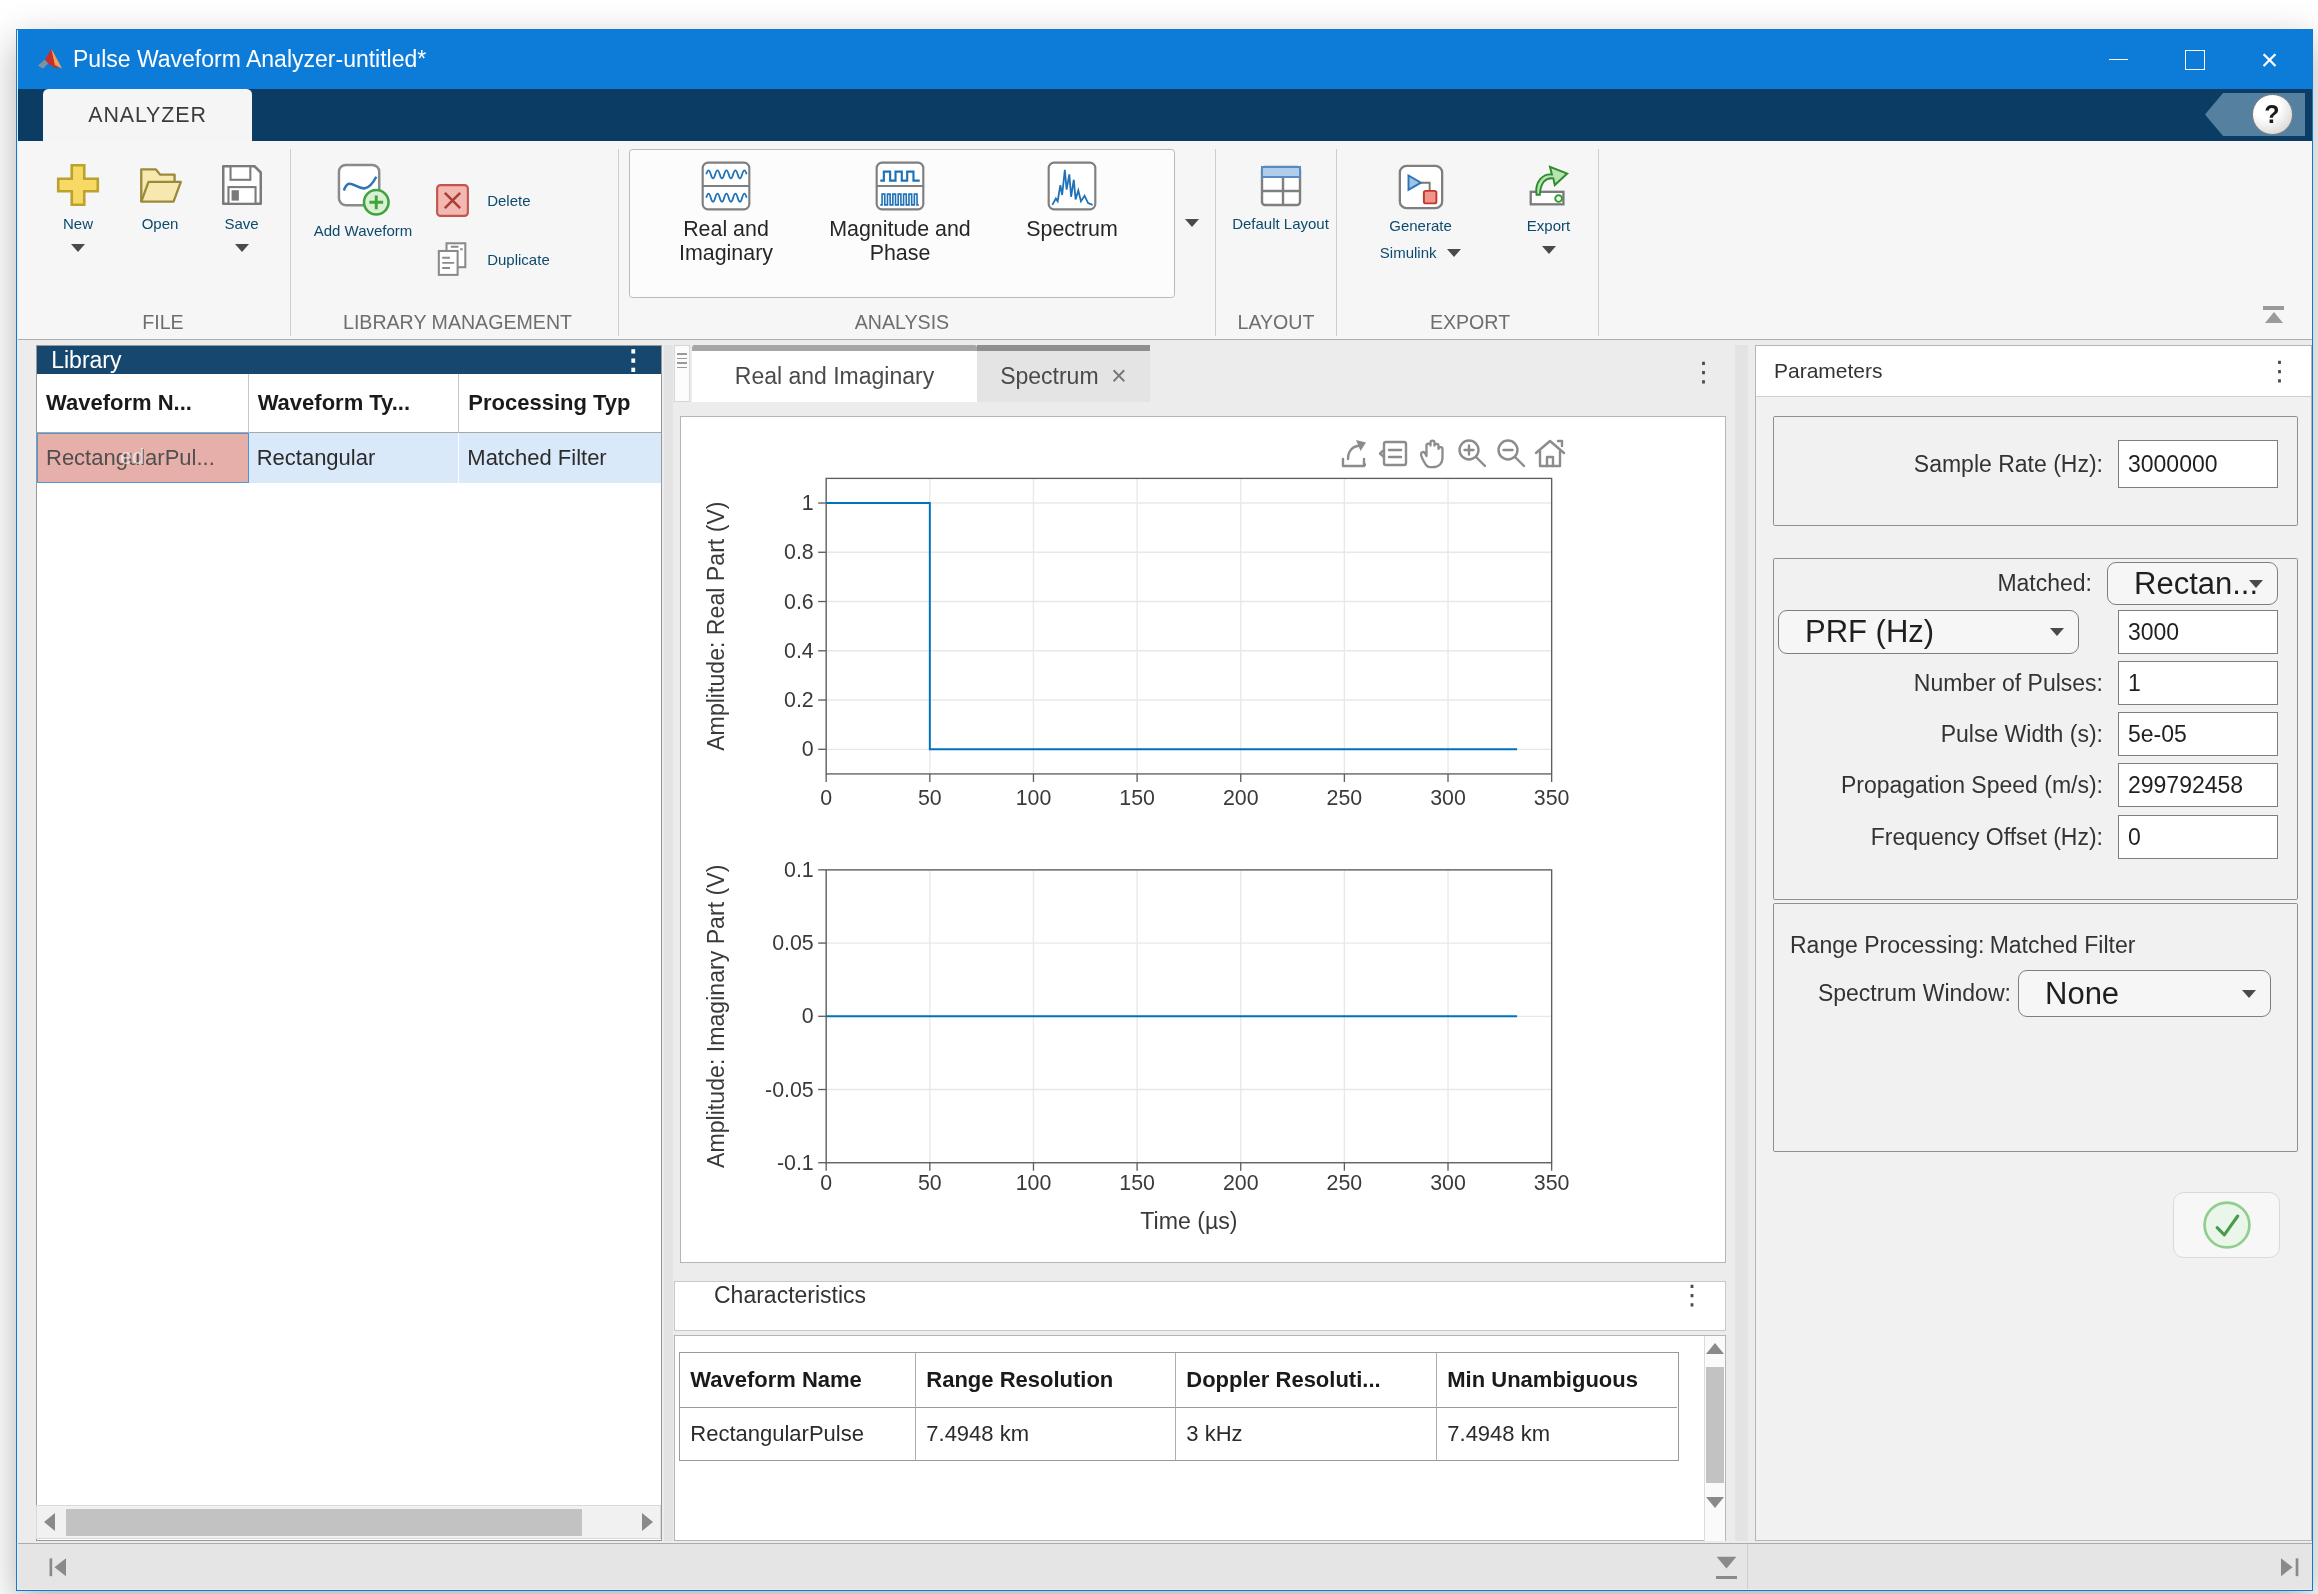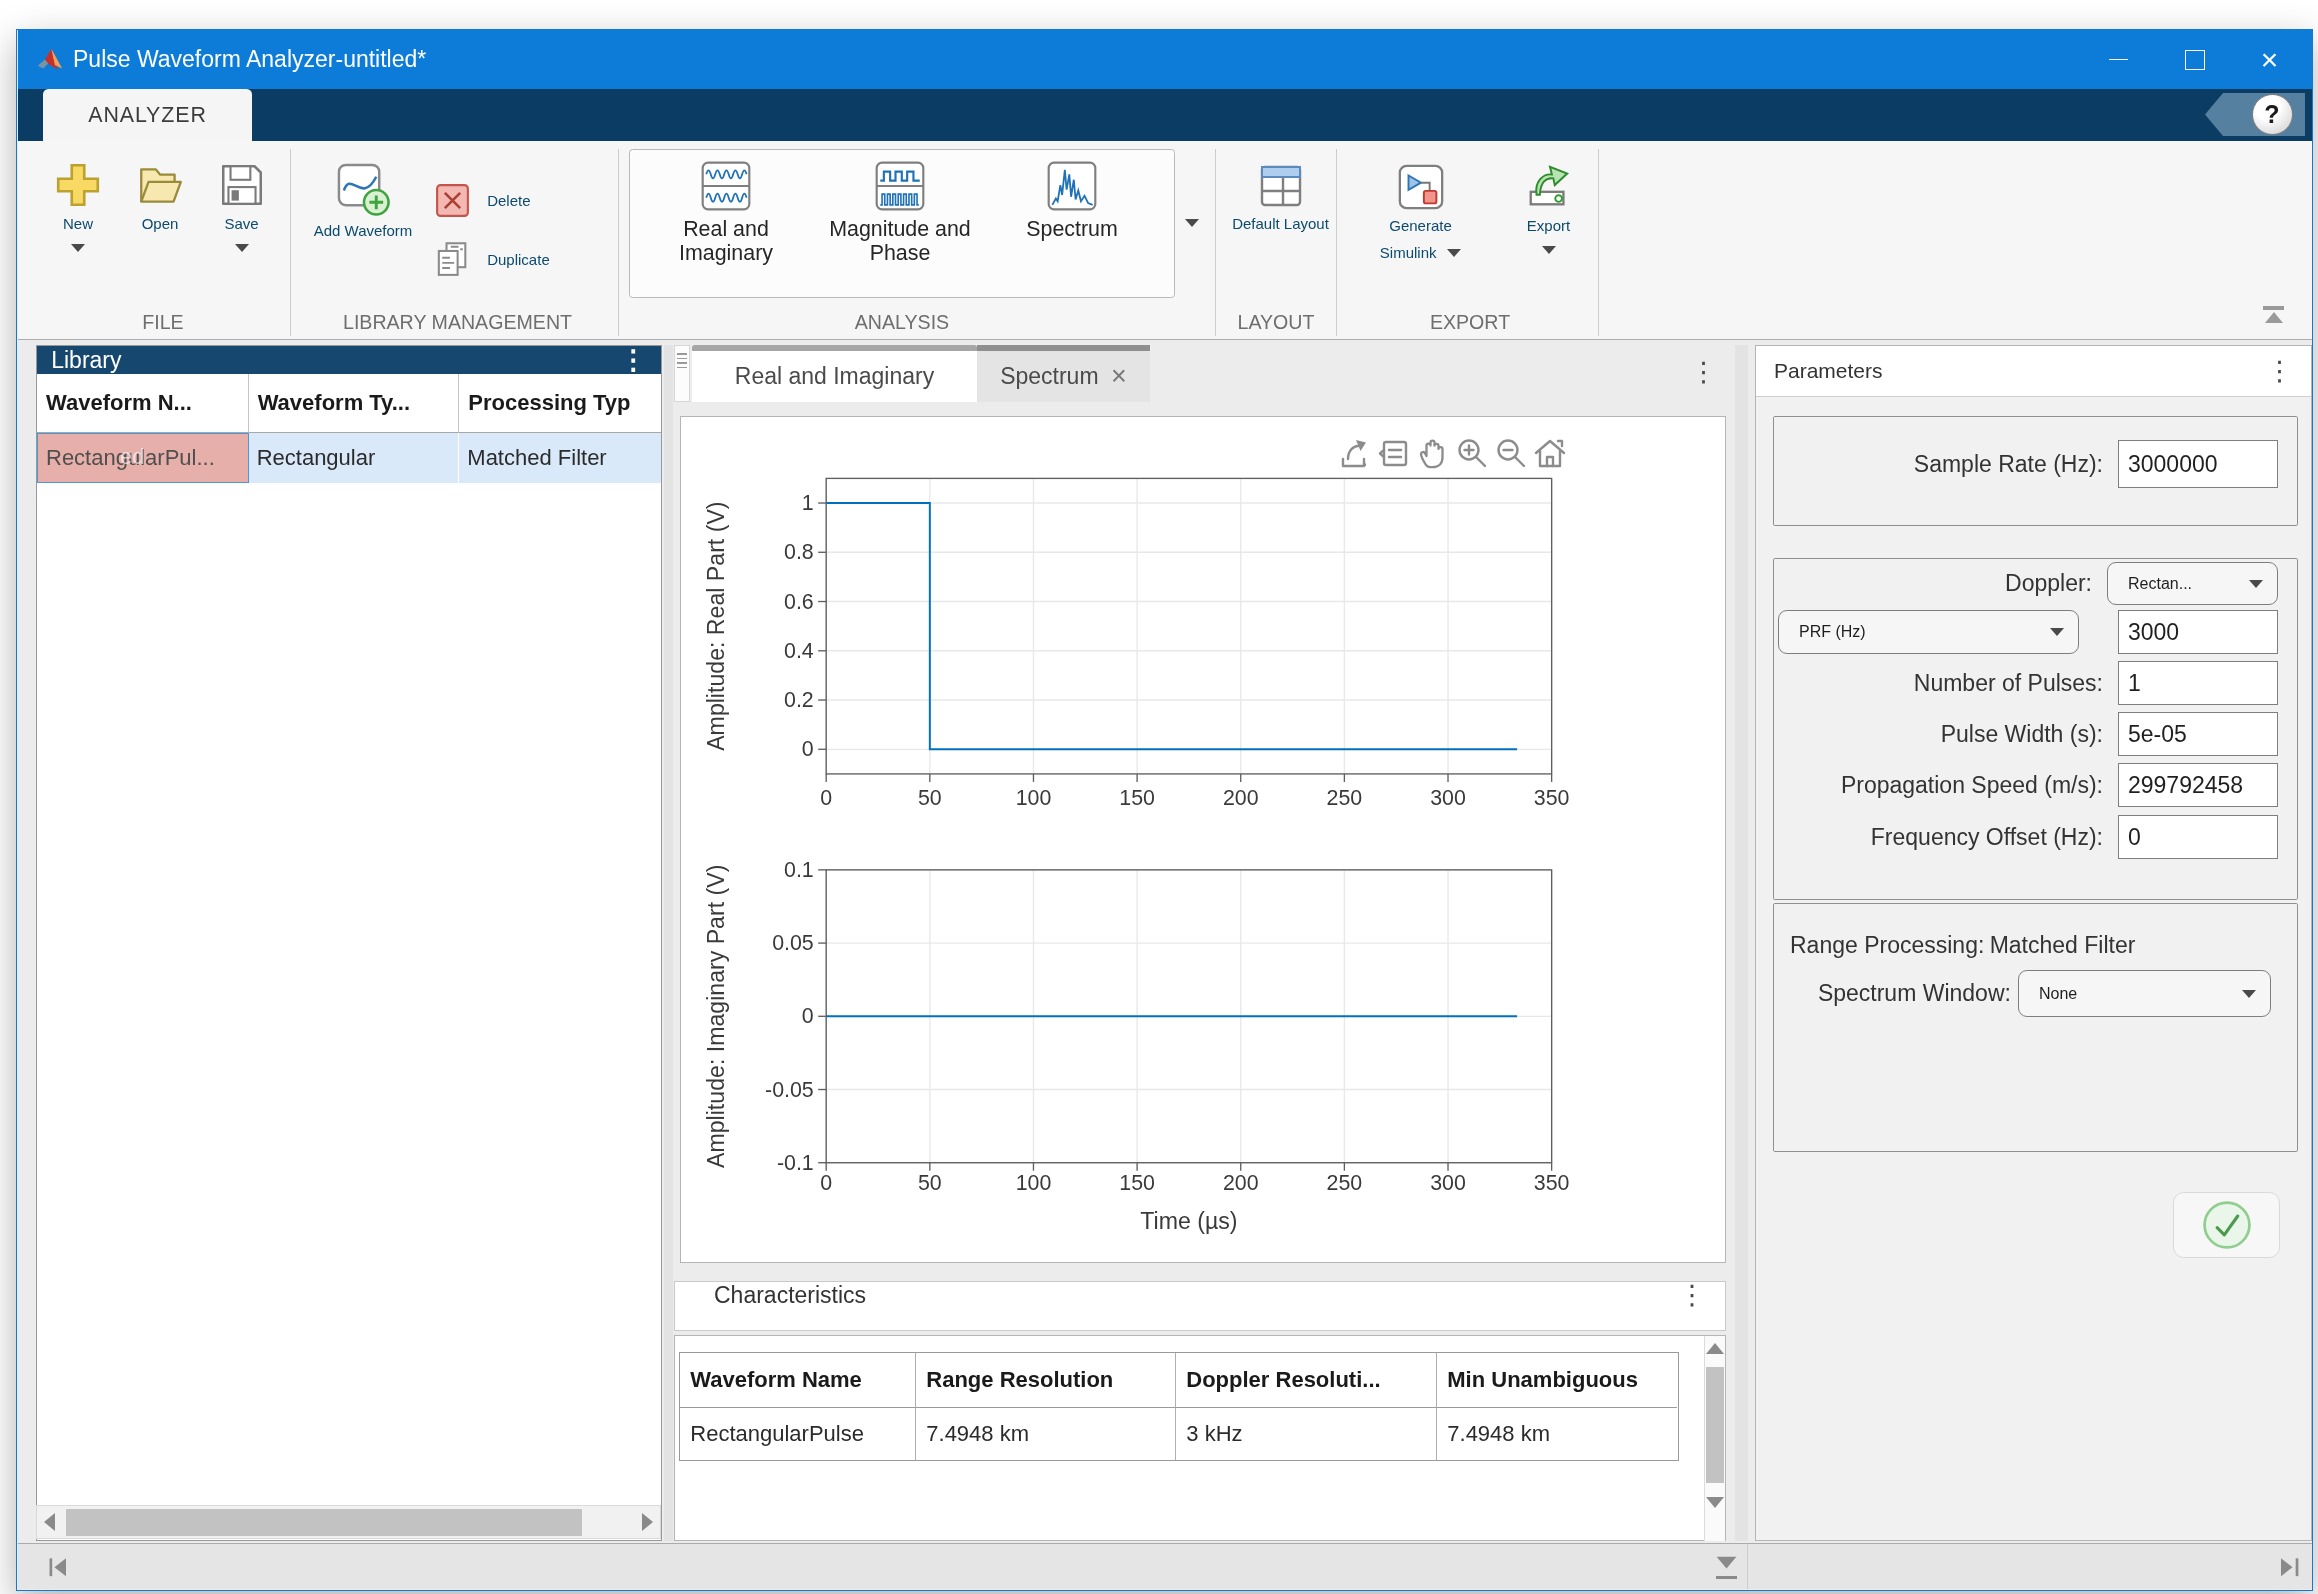--- a/index.html
+++ b/index.html
@@ -74,22 +74,22 @@
              display:flex;align-items:center;padding-left:10.7px;box-sizing:border-box;overflow:hidden;white-space:nowrap}
   .chr-cell{height:52px;border-right:0.9px solid #AFAFAF;font-size:22px;color:#2B2B2B;display:flex;align-items:center;
             padding-left:10.7px;box-sizing:border-box;overflow:hidden;white-space:nowrap}
 
   
   .params-panel{background:#F1F1F1;border:0.9px solid #B5B5B5}
   .params-header{background:#FFFFFF;border-bottom:0.9px solid #CFCFCF;height:50px;display:flex;align-items:center}
   .group-box{border:1.8px solid #8F8F8F;border-radius:1.8px}
   .plabel{font-size:23px;color:#333}
   .tinput{background:#FFF;border:1.8px solid #7E7E7E;font-size:23px;color:#1F1F1F;padding:0 9px;display:flex;align-items:center;box-sizing:border-box}
-  .dropdown{background:#F6F6F6;border:1.8px solid #7E7E7E;border-radius:9px;font-size:16px;color:#1F1F1F;display:flex;align-items:center;
-            padding:0 20px;position:relative;box-sizing:border-box}
+  .dropdown{background:#F6F6F6;border:1.8px solid #7E7E7E;border-radius:9px;font-size:31px;color:#1F1F1F;display:flex;align-items:center;
+            padding:0 26px;position:relative;box-sizing:border-box}
   .dropdown .dd-arrow{position:absolute;right:14.2px}
   .prow{position:absolute;left:1778px;width:500px;display:flex;align-items:center}
   .prow .plabel{flex:1;text-align:right;padding-right:15px;white-space:nowrap}
   .apply-btn{background:#F7F7F7;border:1.8px solid #D9D9D9;border-radius:10.7px;display:flex;align-items:center;justify-content:center}
 
   .statusbar{left:18px;top:1543px;width:2294px;height:46px;background:#E5E5E5;border-top:0.9px solid #ABABAB}
 
   .tick-txt{font-size:24px;fill:#3A3A3A;font-family:"Liberation Sans",sans-serif}
   .axlab-txt{font-size:26px;fill:#3A3A3A;font-family:"Liberation Sans",sans-serif}
 </style>
@@ -467,21 +467,21 @@
   </div>
 </div>
 <div class="abs group-box" style="left:1773px;top:416px;width:525px;height:110px"></div>
 <div class="prow" style="top:440px;height:48px">
   <div class="plabel">Sample Rate (Hz):</div>
   <div class="tinput" style="width:160px;height:48px">3000000</div>
 </div>
 
 <div class="abs group-box" style="left:1773px;top:558px;width:525px;height:342px"></div>
 <div class="prow" style="top:562px;height:43px">
-  <div class="plabel">Doppler:</div>
+  <div class="plabel">Matched:</div>
   <div class="dropdown" style="width:171px;height:43px">
     <span>Rectan...</span>
     <div class="dd-arrow"></div>
   </div>
 </div>
 <div class="prow" style="top:610px;height:44px;justify-content:space-between">
   <div class="dropdown" style="width:301px;height:44px;flex:none">
     <span>PRF (Hz)</span>
     <div class="dd-arrow"></div>
   </div>

